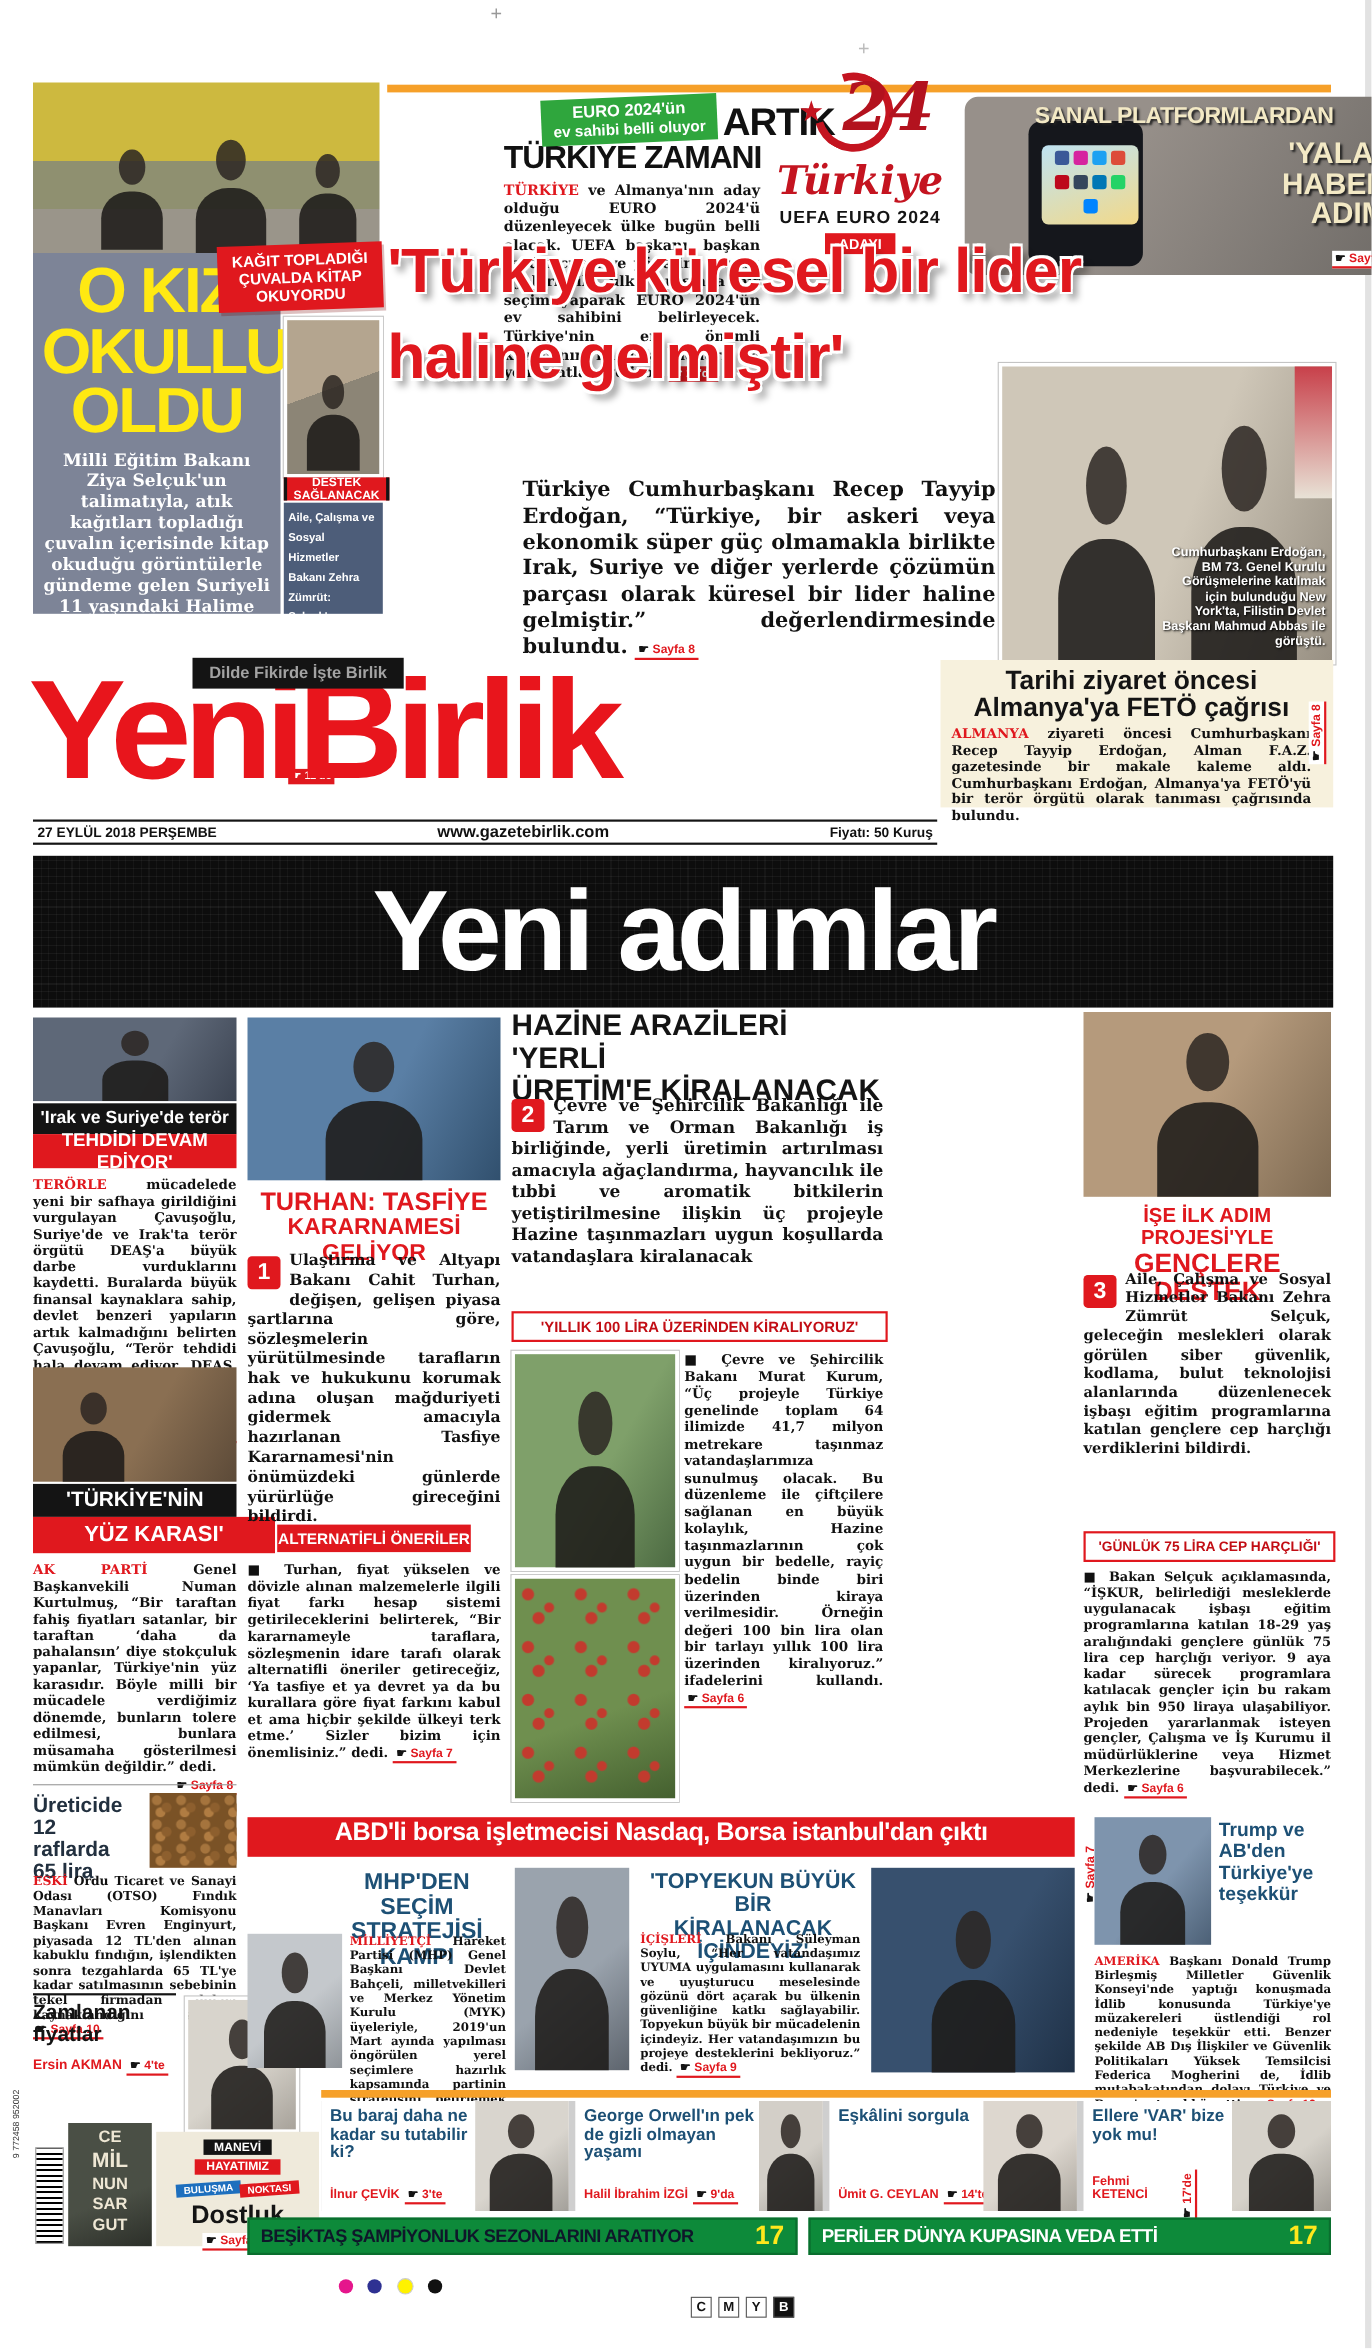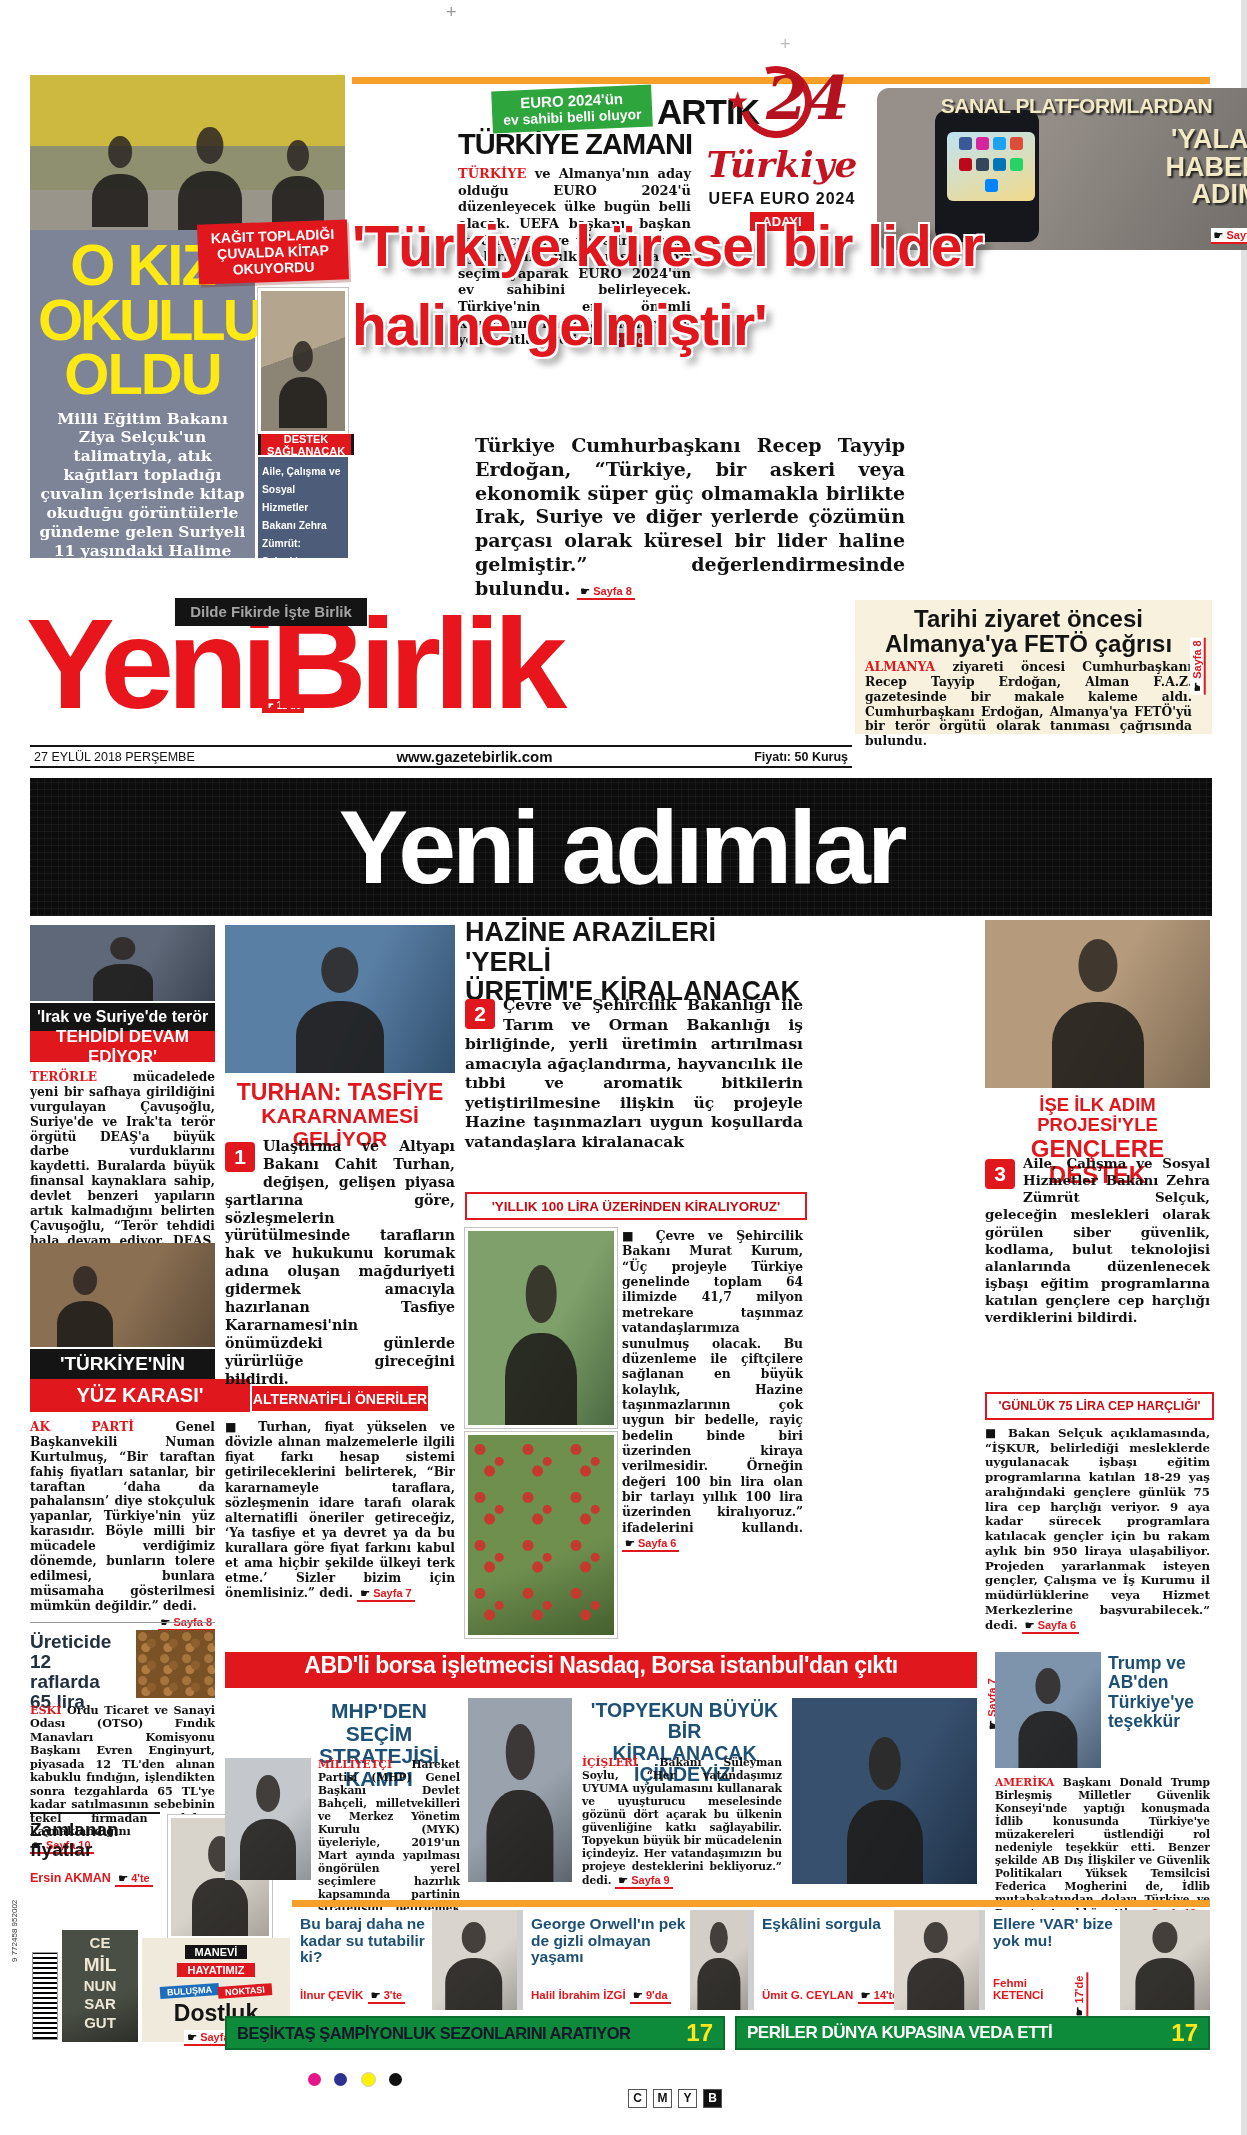--- a/index.html
+++ b/index.html
@@ -132,38 +132,44 @@
 
   <div class="abs megahead" style="left:352px;top:213px;font-size:57px;">'Türkiye küresel bir lider</div>
   <div class="abs megahead" style="left:352px;top:292px;font-size:57px;">haline gelmiştir'</div>
   <div class="abs sb" style="left:475px;top:434px;width:430px;font-size:19px;line-height:1.25;">
     <span>Türkiye Cumhurbaşkanı Recep Tayyip Erdoğan, “Türkiye, bir askeri veya ekonomik süper güç olmamakla birlikte Irak, Suriye ve diğer yerlerde çözümün parçası olarak küresel bir lider haline gelmiştir.” değerlendirmesinde bulundu.</span>
     <span class="pref">
       <i class="pi">☛</i>
       <span>Sayfa 8</span>
     </span>
   </div>
+  <div class="ph bordered" style="left:908px;top:330px;width:300px;height:268px;background:linear-gradient(110deg,#cfc7b8 0 55%,#978f82 100%);">
+    <span style="position:absolute;right:0;top:0;width:34px;height:120px;background:linear-gradient(180deg,#c8404a,#e8e2d6);"></span>
+    <span class="sil" style="left:40px;top:60px;width:110px;height:210px;"></span>
+    <span class="sil" style="left:160px;top:40px;width:120px;height:230px;"></span>
+    <div style="position:absolute;right:6px;bottom:10px;width:150px;color:#fff;font-weight:700;font-size:11.5px;line-height:1.18;text-align:right;text-shadow:1px 1px 2px #000;">Cumhurbaşkanı Erdoğan, BM 73. Genel Kurulu Görüşmelerine katılmak için bulunduğu New York'ta, Filistin Devlet Başkanı Mahmud Abbas ile görüştü.</div>
+  </div>
 
   <div class="abs" style="left:855px;top:600px;width:357px;height:134px;background:#f7f1dd;padding:6px 20px 6px 10px;box-sizing:border-box;">
     <div style="text-align:center;font-weight:900;font-size:24px;line-height:1.05;color:#141414;">Tarihi ziyaret öncesi</div>
     <div style="text-align:center;font-weight:900;font-size:24px;line-height:1.05;color:#141414;">Almanya'ya FETÖ çağrısı</div>
     <div class="sb" style="margin-top:4px;font-size:12.3px;line-height:1.2;">
       <span class="lw">ALMANYA</span>
       <span>ziyareti öncesi Cumhurbaşkanı Recep Tayyip Erdoğan, Alman F.A.Z. gazetesinde bir makale kaleme aldı. Cumhurbaşkanı Erdoğan, Almanya'ya FETÖ'yü bir terör örgütü olarak tanıması çağrısında bulundu.</span>
     </div>
     <span class="pref vert" style="position:absolute;right:-14px;top:58px;">
       <i class="pi">☛</i>
       <span>Sayfa 8</span>
     </span>
   </div>
 
   <div class="abs" style="left:175px;top:598px;width:192px;height:28px;background:#141414;color:#a3a3a3;font-weight:700;font-size:15px;text-align:center;line-height:28px;z-index:5;">Dilde Fikirde İşte Birlik</div>
   <div class="abs" style="left:26px;top:592px;width:830px;font-weight:900;font-size:128px;line-height:1.12;color:#e8151c;letter-spacing:-7px;transform:scaleX(1.04);transform-origin:left;">YeniBirlik</div>
   <div class="abs" style="left:30px;top:745px;width:822px;height:23px;border-top:2px solid #141414;border-bottom:2px solid #141414;display:flex;align-items:center;justify-content:space-between;padding:0 4px;box-sizing:border-box;">
-    <span style="font-weight:400;font-size:12.5px;">27 EYLÜL 2018 PERŞEMBE</span>
+    <span style="font-weight:700;font-size:12.5px;">27 EYLÜL 2018 PERŞEMBE</span>
     <span style="font-weight:900;font-size:15px;">www.gazetebirlik.com</span>
     <span style="font-weight:700;font-size:12.5px;">Fiyatı: 50 Kuruş</span>
   </div>
 
   <div class="abs texture" style="left:30px;top:778px;width:1182px;height:138px;background-color:#0d0d0d;display:flex;align-items:center;justify-content:center;">
     <span style="color:#fff;font-weight:900;font-size:104px;letter-spacing:-4px;">Yeni adımlar</span>
   </div>
 
   <div class="ph" style="left:30px;top:925px;width:185px;height:76px;background:linear-gradient(120deg,#5e6878 0 60%,#3c4452 100%);">
     <span class="sil" style="left:55px;top:8px;width:75px;height:68px;"></span>

